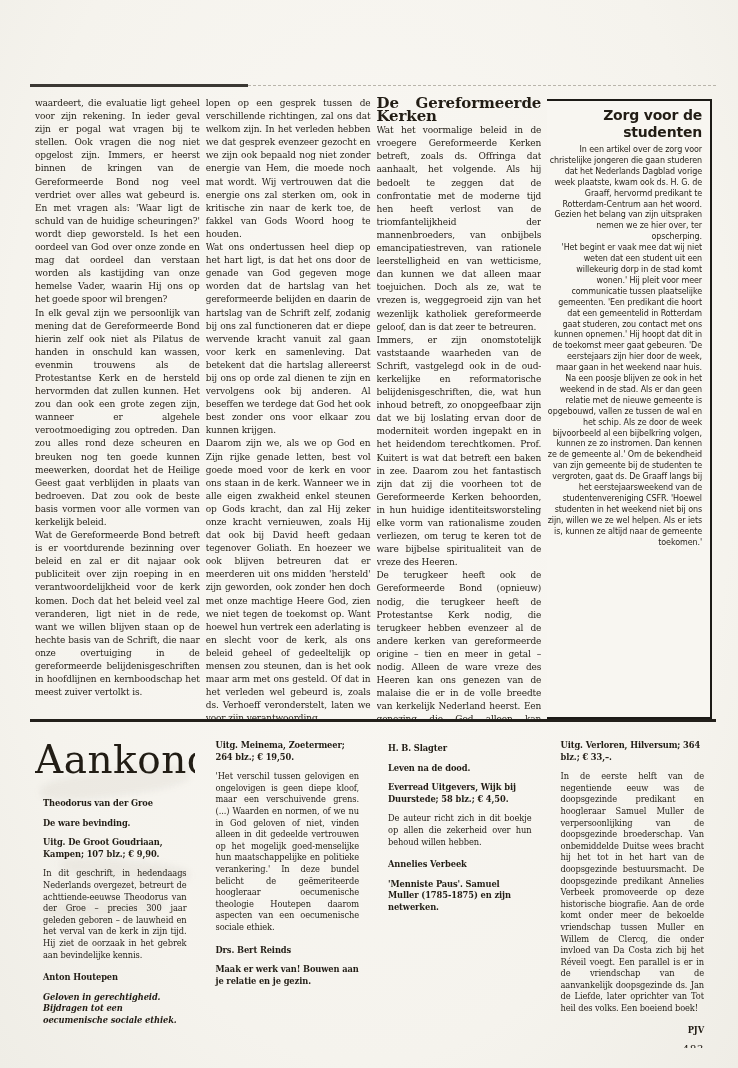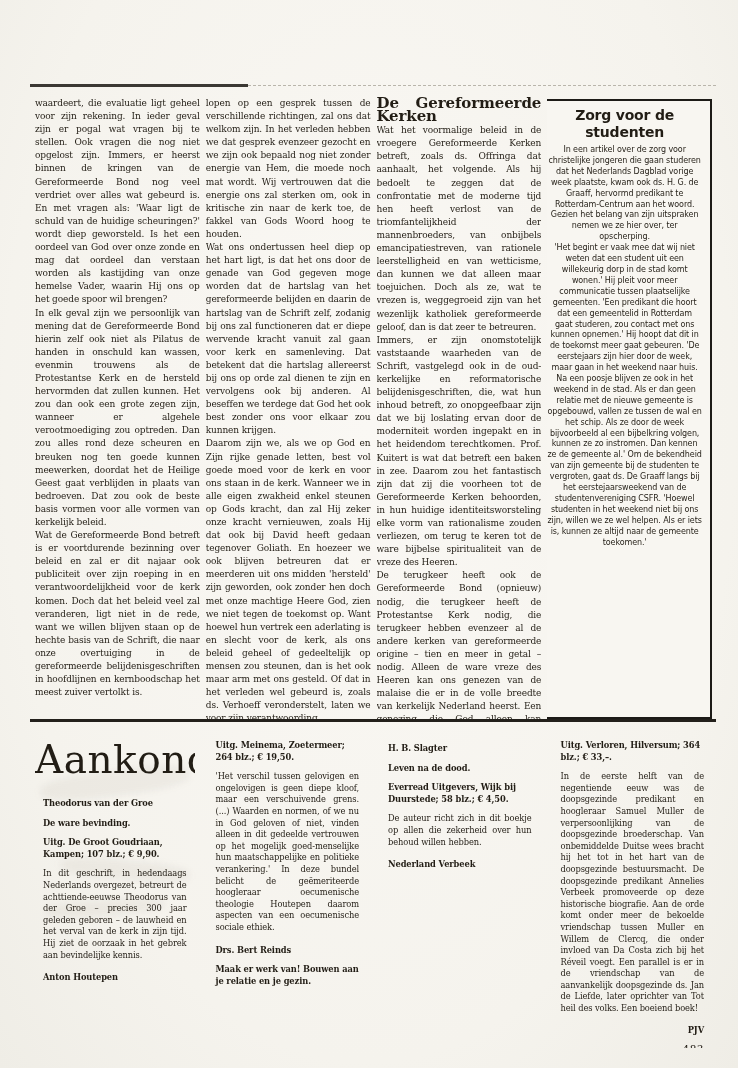--- a/index.html
+++ b/index.html
@@ -32,21 +32,21 @@
   .studentbox{
     box-sizing:border-box;
     width:calc(100% + 11px);
     margin:2px 0 19px -11px;
     height:620px;overflow:hidden;
     border:2px solid #1d1b17;
     background:#f8f6f1;
     padding:6px 8px 6px 9px;
     font-family:"DejaVu Sans", sans-serif;
     font-size:8px;line-height:10.9px;letter-spacing:-0.1px;
-    text-align:center;
+    text-align:right;
   }
   .boxtitle{font-size:14px;font-weight:bold;letter-spacing:-0.2px;margin:0 0 4px 0;line-height:17px;}
   .studentbox p{margin:0;}
 
   .signature{
     text-align:right;font-variant:small-caps;font-weight:600;
     font-size:15px;letter-spacing:0.25px;margin-top:2px;
   }
 
   .bigrule{position:absolute;top:719px;left:30px;right:22px;height:3px;background:#23201b;}
@@ -124,35 +124,37 @@
 
   <div class="ann">
 
     <div class="anncol">
       <h1 class="anntitle">Aankondigingen</h1>
       <p class="b">Theodorus van der Groe</p>
       <p class="b">De ware bevinding.</p>
       <p class="b">Uitg. De Groot Goudriaan, Kampen; 107 blz.; € 9,90.</p>
       <p>In dit geschrift, in hedendaags Nederlands overgezet, betreurt de achttiende-eeuwse Theodorus van der Groe – precies 300 jaar geleden geboren – de lauwheid en het verval van de kerk in zijn tijd. Hij ziet de oorzaak in het gebrek aan bevindelijke kennis.</p>
       <p class="b mt">Anton Houtepen</p>
+      <p class="bi">Geloven in gerechtigheid. Bijdragen tot een oecumenische sociale ethiek.</p>
     </div>
 
     <div class="anncol">
       <p class="b">Uitg. Meinema, Zoetermeer; 264 blz.; € 19,50.</p>
       <p>'Het verschil tussen gelovigen en ongelovigen is geen diepe kloof, maar een verschuivende grens. (...) Waarden en normen, of we nu in God geloven of niet, vinden alleen in dit gedeelde vertrouwen op het mogelijk goed-menselijke hun maatschappelijke en politieke verankering.' In deze bundel belicht de geëmeriteerde hoogleraar oecumenische theologie Houtepen daarom aspecten van een oecumenische sociale ethiek.</p>
       <p class="b mt">Drs. Bert Reinds</p>
       <p class="b">Maak er werk van! Bouwen aan je relatie en je gezin.</p>
     </div>
 
     <div class="anncol">
       <p class="b mt">H. B. Slagter</p>
       <p class="b">Leven na de dood.</p>
       <p class="b">Everread Uitgevers, Wijk bij Duurstede; 58 blz.; € 4,50.</p>
       <p>De auteur richt zich in dit boekje op allen die zekerheid over hun behoud willen hebben.</p>
-      <p class="b mt">Nederland Verbeek</p>
+      <p class="b mt">Annelies Verbeek</p>
+      <p class="b">'Menniste Paus'. Samuel Muller (1785-1875) en zijn netwerken.</p>
     </div>
 
     <div class="anncol">
       <p class="b">Uitg. Verloren, Hilversum; 364 blz.; € 33,–.</p>
       <p>In de eerste helft van de negentiende eeuw was de doopsgezinde predikant en hoogleraar Samuel Muller de verpersoonlijking van de doopsgezinde broederschap. Van onbemiddelde Duitse wees bracht hij het tot in het hart van de doopsgezinde bestuursmacht. De doopsgezinde predikant Annelies Verbeek promoveerde op deze historische biografie. Aan de orde komt onder meer de bekoelde vriendschap tussen Muller en Willem de Clercq, die onder invloed van Da Costa zich bij het Réveil voegt. Een parallel is er in de vriendschap van de aanvankelijk doopsgezinde ds. Jan de Liefde, later oprichter van Tot heil des volks. Een boeiend boek!</p>
       <p class="initials">PJV</p>
       <p class="pagenum">483</p>
     </div>
 
   </div>

